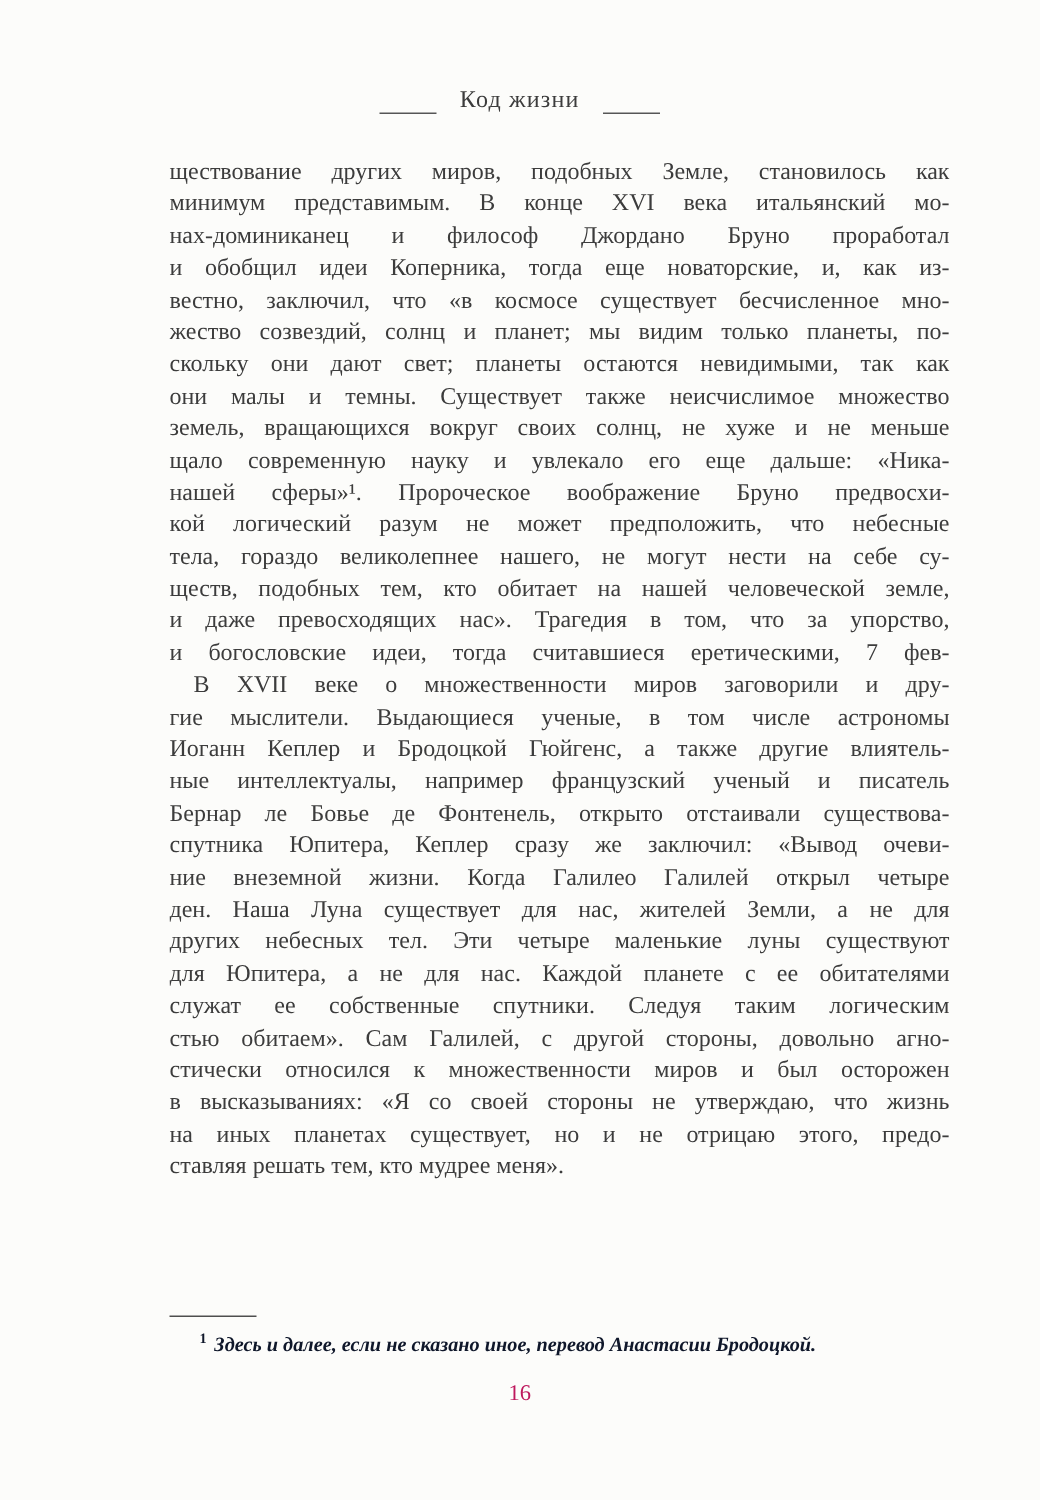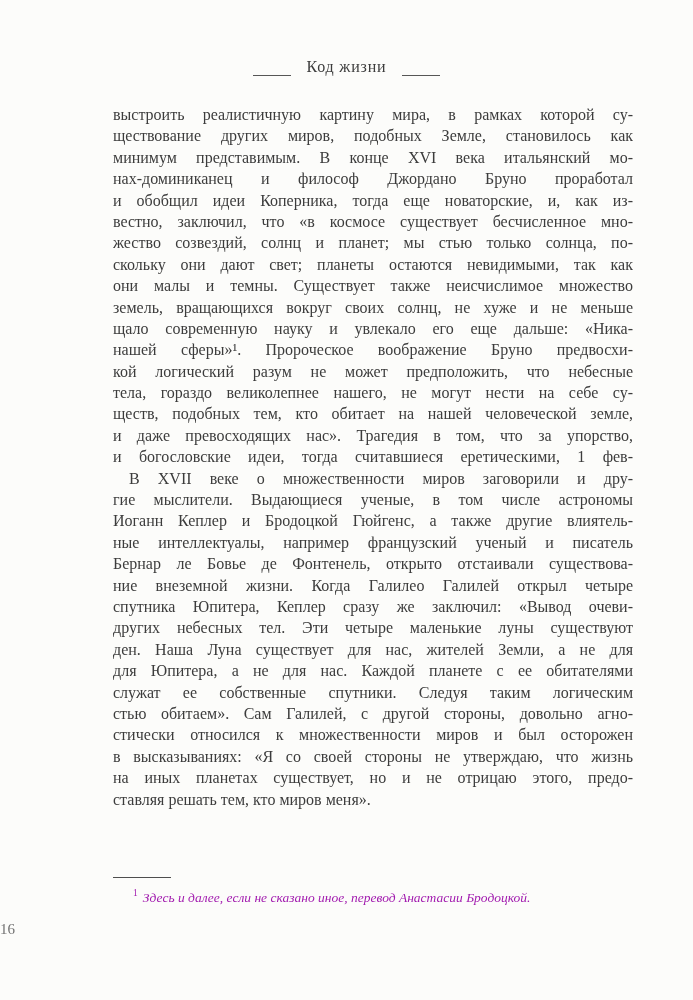--- a/index.html
+++ b/index.html
@@ -65,82 +65,82 @@
   .footnote {
     position: absolute;
     top: 884px;
     left: 113px;
     width: 520px;
     padding-left: 20px;
     box-sizing: border-box;
     font-style: italic;
     font-size: 13.5px;
     line-height: 18px;
-    color: #a21caf;
+    color: #0f172a;
+    font-weight: bold;
   }
   .footnote sup {
     font-style: normal;
     font-size: 9.5px;
     margin-right: 5px;
   }
   .page-number {
     position: absolute;
     top: 921px;
     left: 0;
     width: 100%;
-    text-align: left;
+    text-align: center;
     font-size: 15px;
-    color: #737373;
+    color: #be185d;
   }
 </style>
 </head>
 <body>
 
 <div class="page">
 
   <div class="running-header">
     <span class="header-rule"></span>
     <span class="header-title">Код жизни</span>
     <span class="header-rule"></span>
   </div>
 
   <div class="body-text">
-      <div class="line">выстроить реалистичную картину мира, в рамках которой су-</div>
       <div class="line">ществование других миров, подобных Земле, становилось как</div>
       <div class="line">минимум представимым. В конце XVI века итальянский мо-</div>
       <div class="line">нах-доминиканец и философ Джордано Бруно проработал</div>
       <div class="line">и обобщил идеи Коперника, тогда еще новаторские, и, как из-</div>
       <div class="line">вестно, заключил, что «в космосе существует бесчисленное мно-</div>
-      <div class="line">жество созвездий, солнц и планет; мы стью только солнца, по-</div>
+      <div class="line">жество созвездий, солнц и планет; мы видим только планеты, по-</div>
       <div class="line">скольку они дают свет; планеты остаются невидимыми, так как</div>
       <div class="line">они малы и темны. Существует также неисчислимое множество</div>
       <div class="line">земель, вращающихся вокруг своих солнц, не хуже и не меньше</div>
       <div class="line">щало современную науку и увлекало его еще дальше: «Ника-</div>
       <div class="line">нашей сферы»¹. Пророческое воображение Бруно предвосхи-</div>
       <div class="line">кой логический разум не может предположить, что небесные</div>
       <div class="line">тела, гораздо великолепнее нашего, не могут нести на себе су-</div>
       <div class="line">ществ, подобных тем, кто обитает на нашей человеческой земле,</div>
       <div class="line">и даже превосходящих нас». Трагедия в том, что за упорство,</div>
-      <div class="line">и богословские идеи, тогда считавшиеся еретическими, 1 фев-</div>
+      <div class="line">и богословские идеи, тогда считавшиеся еретическими, 7 фев-</div>
       <div class="line indent">В XVII веке о множественности миров заговорили и дру-</div>
       <div class="line">гие мыслители. Выдающиеся ученые, в том числе астрономы</div>
       <div class="line">Иоганн Кеплер и Бродоцкой Гюйгенс, а также другие влиятель-</div>
       <div class="line">ные интеллектуалы, например французский ученый и писатель</div>
       <div class="line">Бернар ле Бовье де Фонтенель, открыто отстаивали существова-</div>
+      <div class="line">спутника Юпитера, Кеплер сразу же заключил: «Вывод очеви-</div>
       <div class="line">ние внеземной жизни. Когда Галилео Галилей открыл четыре</div>
-      <div class="line">спутника Юпитера, Кеплер сразу же заключил: «Вывод очеви-</div>
+      <div class="line">ден. Наша Луна существует для нас, жителей Земли, а не для</div>
       <div class="line">других небесных тел. Эти четыре маленькие луны существуют</div>
-      <div class="line">ден. Наша Луна существует для нас, жителей Земли, а не для</div>
       <div class="line">для Юпитера, а не для нас. Каждой планете с ее обитателями</div>
       <div class="line">служат ее собственные спутники. Следуя таким логическим</div>
       <div class="line">стью обитаем». Сам Галилей, с другой стороны, довольно агно-</div>
       <div class="line">стически относился к множественности миров и был осторожен</div>
       <div class="line">в высказываниях: «Я со своей стороны не утверждаю, что жизнь</div>
       <div class="line">на иных планетах существует, но и не отрицаю этого, предо-</div>
-      <div class="line para-end">ставляя решать тем, кто миров меня».</div>
+      <div class="line para-end">ставляя решать тем, кто мудрее меня».</div>
     </div>
 
   <div class="footnote-rule"></div>
 
   <div class="footnote"><sup>1</sup><span>Здесь и далее, если не сказано иное, перевод Анастасии Бродоцкой.</span></div>
 
   <div class="page-number">16</div>
 
 </div>
 

